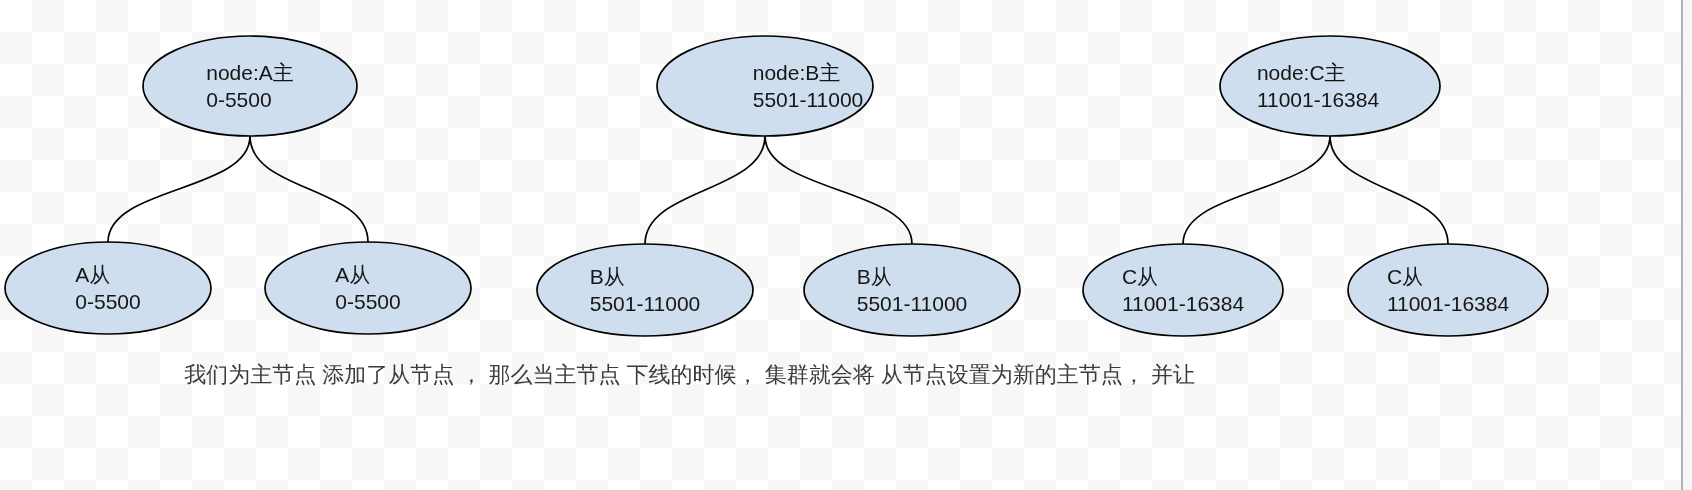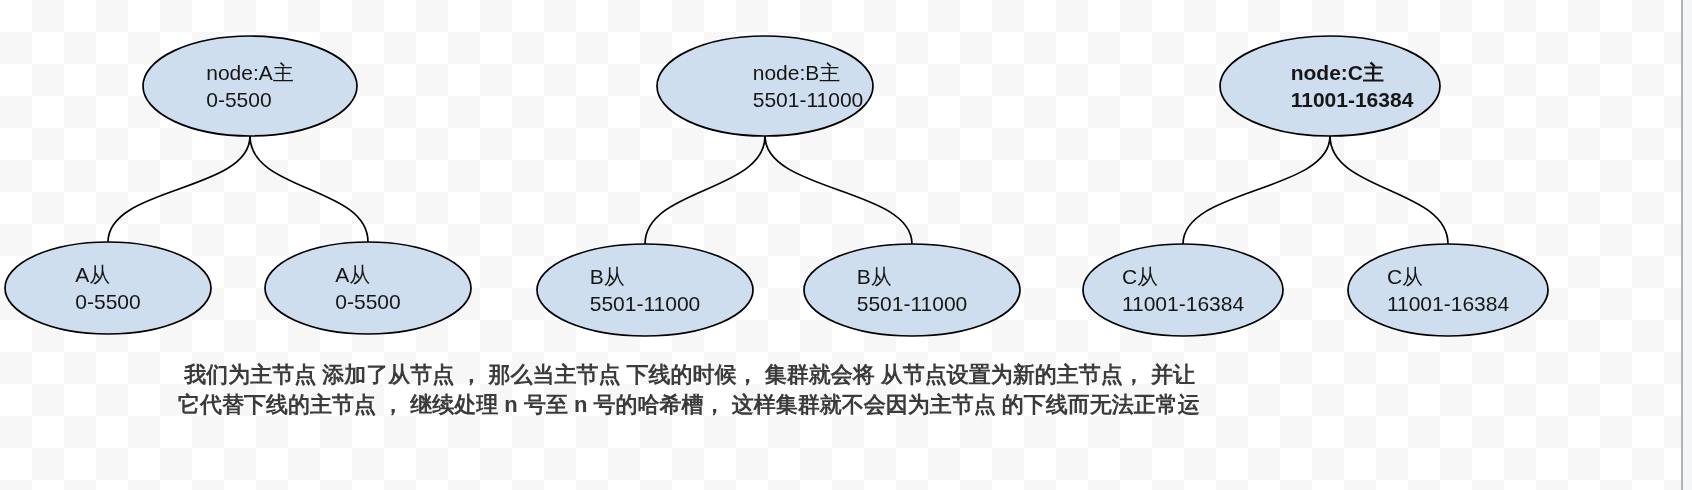--- a/index.html
+++ b/index.html
@@ -47,21 +47,20 @@
     line-height: 27px;
     color: #161616;
   }
   .caption {
     position: absolute;
     left: 178px; top: 360px;
     width: 1300px;
     font-size: 22px;
     line-height: 30px;
     color: #3b3b3b;
-    font-weight: bold;
   }
   .caption .cap-line { white-space: pre-wrap; }
 </style>
 </head>
 <body>
 
 <div class="page">
   <div class="canvas">
     <svg class="diagram-svg" viewBox="0 0 1683 490" xmlns="http://www.w3.org/2000/svg">
         <path d="M 250 136 C 250 192, 108 186, 108 242" class="edge"></path>
@@ -98,31 +97,30 @@
           <div>5501-11000</div>
         </div>
         <div class="node-label" style="left: 645px; top: 290px;">
           <div>B从</div>
           <div>5501-11000</div>
         </div>
         <div class="node-label" style="left: 912px; top: 290px;">
           <div>B从</div>
           <div>5501-11000</div>
         </div>
-        <div class="node-label" style="left: 1352px; top: 86px; font-weight: bold;">
+        <div class="node-label" style="left: 1318px; top: 86px;">
           <div>node:C主</div>
           <div>11001-16384</div>
         </div>
         <div class="node-label" style="left: 1183px; top: 290px;">
           <div>C从</div>
           <div>11001-16384</div>
         </div>
         <div class="node-label" style="left: 1448px; top: 290px;">
           <div>C从</div>
           <div>11001-16384</div>
         </div>
       </div>
     <div class="caption">
       <div class="cap-line"> 我们为主节点 添加了从节点 ， 那么当主节点 下线的时候， 集群就会将 从节点设置为新的主节点， 并让</div>
-      <div class="cap-line">它代替下线的主节点 ， 继续处理 n 号至 n 号的哈希槽， 这样集群就不会因为主节点 的下线而无法正常运</div>
     </div>
   </div>
 </div>
 
 </body></html>

